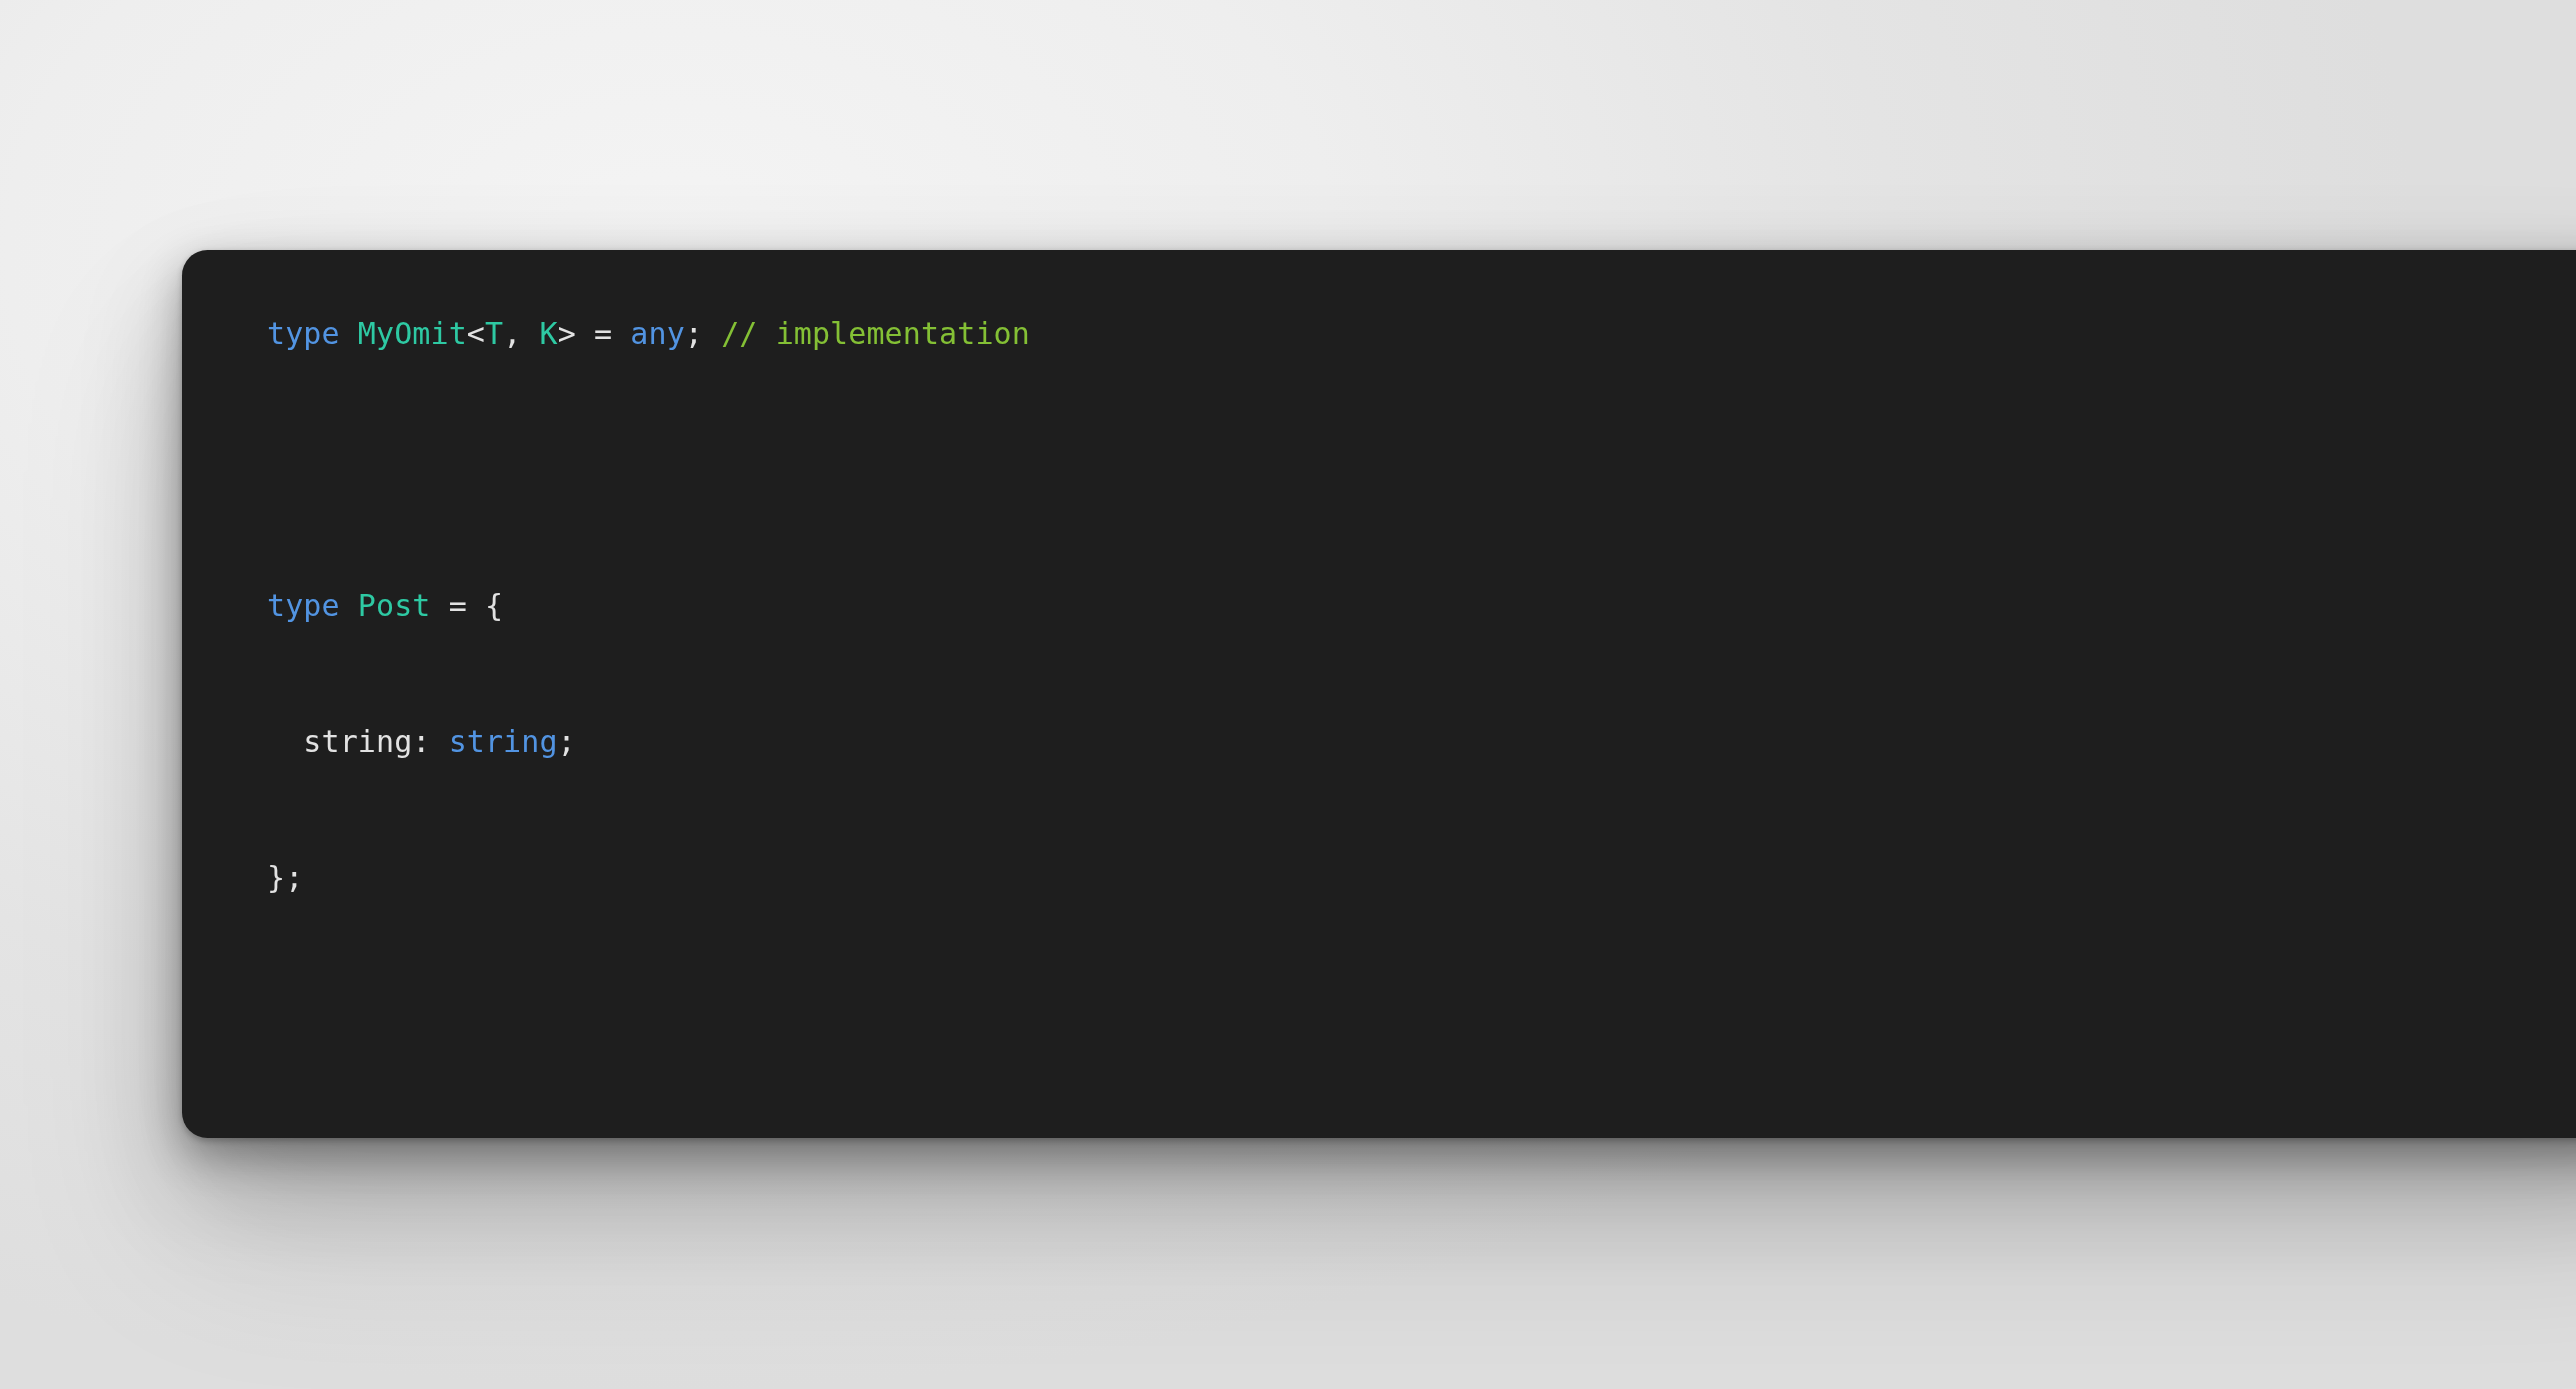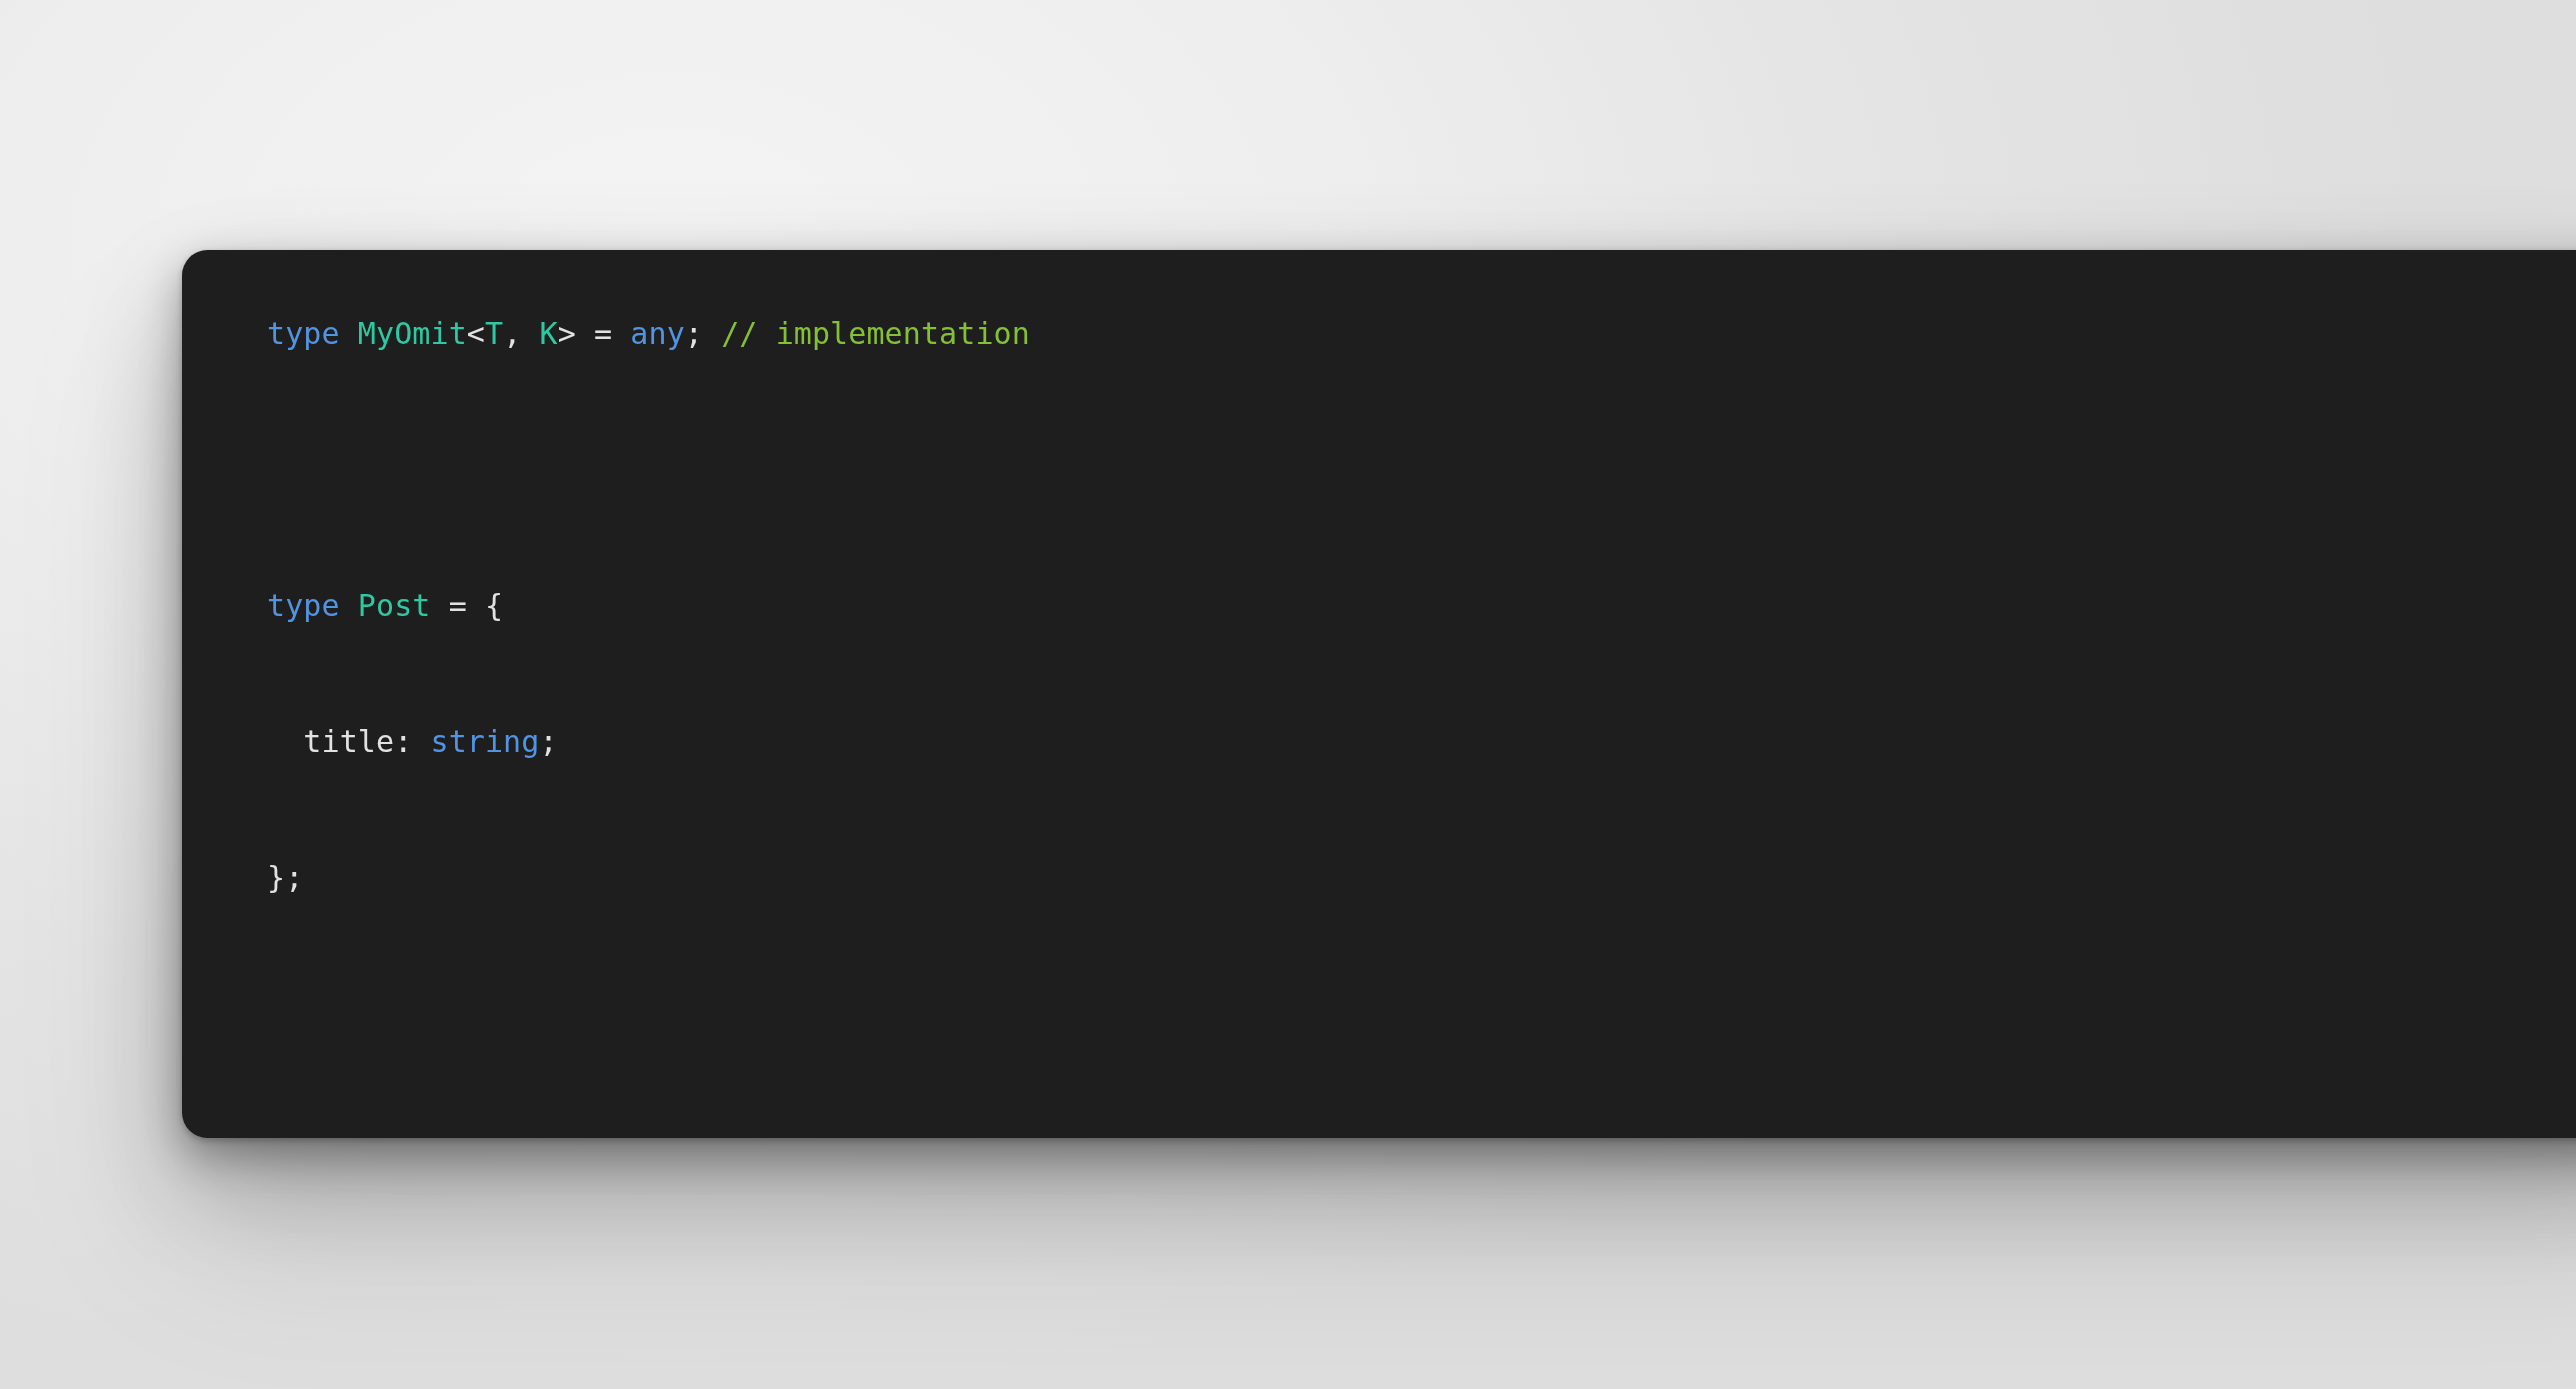--- a/index.html
+++ b/index.html
@@ -67,21 +67,21 @@
   .tok-plain     { color: #e2e2e2; }
 </style>
 </head>
 <body>
 
 <div class="stage">
   <div class="code-card">
     <pre class="code-block"><code id="code-content"><span class="code-line"><span class="tok-keyword">type</span><span class="tok-plain"> </span><span class="tok-type">MyOmit</span><span class="tok-plain">&lt;</span><span class="tok-type">T</span><span class="tok-plain">, </span><span class="tok-type">K</span><span class="tok-plain">&gt; </span><span class="tok-plain">= </span><span class="tok-keyword">any</span><span class="tok-plain">; </span><span class="tok-comment">// implementation</span></span>
 <span class="code-line blank">&nbsp;</span>
 <span class="code-line"><span class="tok-keyword">type</span><span class="tok-plain"> </span><span class="tok-type">Post</span><span class="tok-plain"> = {</span></span>
-<span class="code-line"><span class="tok-plain">  title: </span><span class="tok-keyword">string</span><span class="tok-plain">;</span></span>
+<span class="code-line"><span class="tok-plain">  string: </span><span class="tok-keyword">string</span><span class="tok-plain">;</span></span>
 <span class="code-line"><span class="tok-plain">};</span></span>
 
 
 
 </code></pre>
   </div>
 </div>
 
 
 </body></html>

